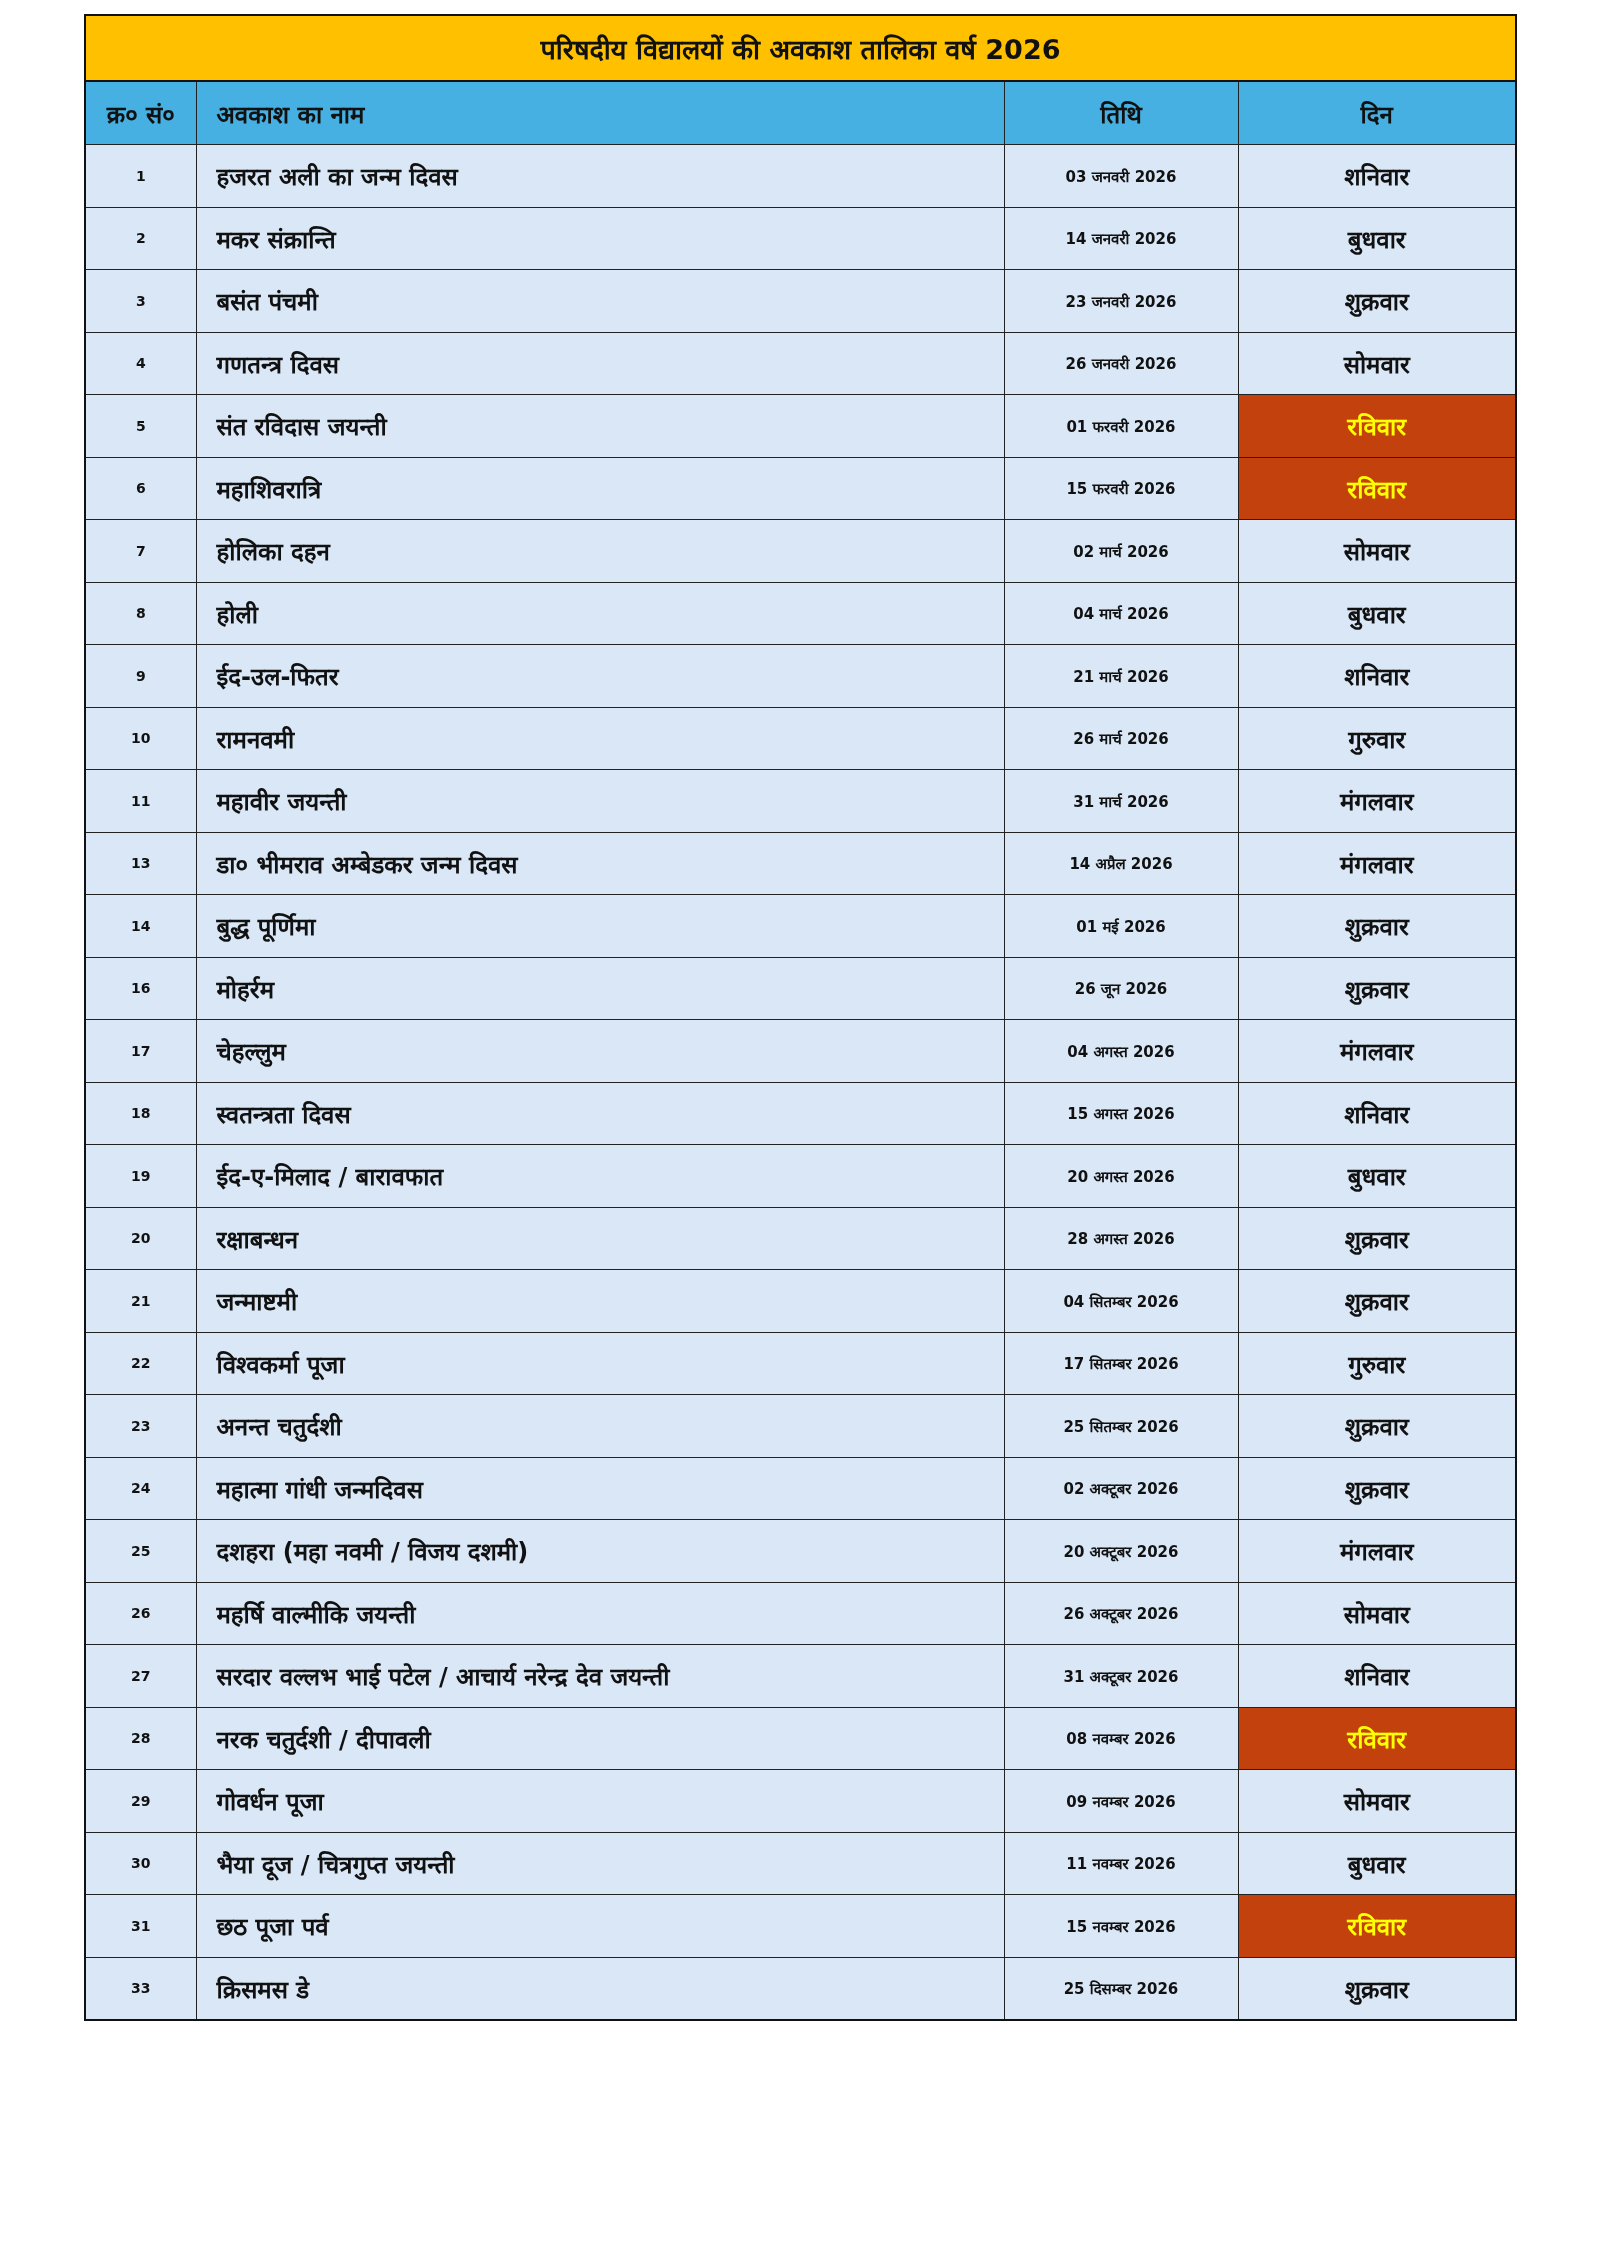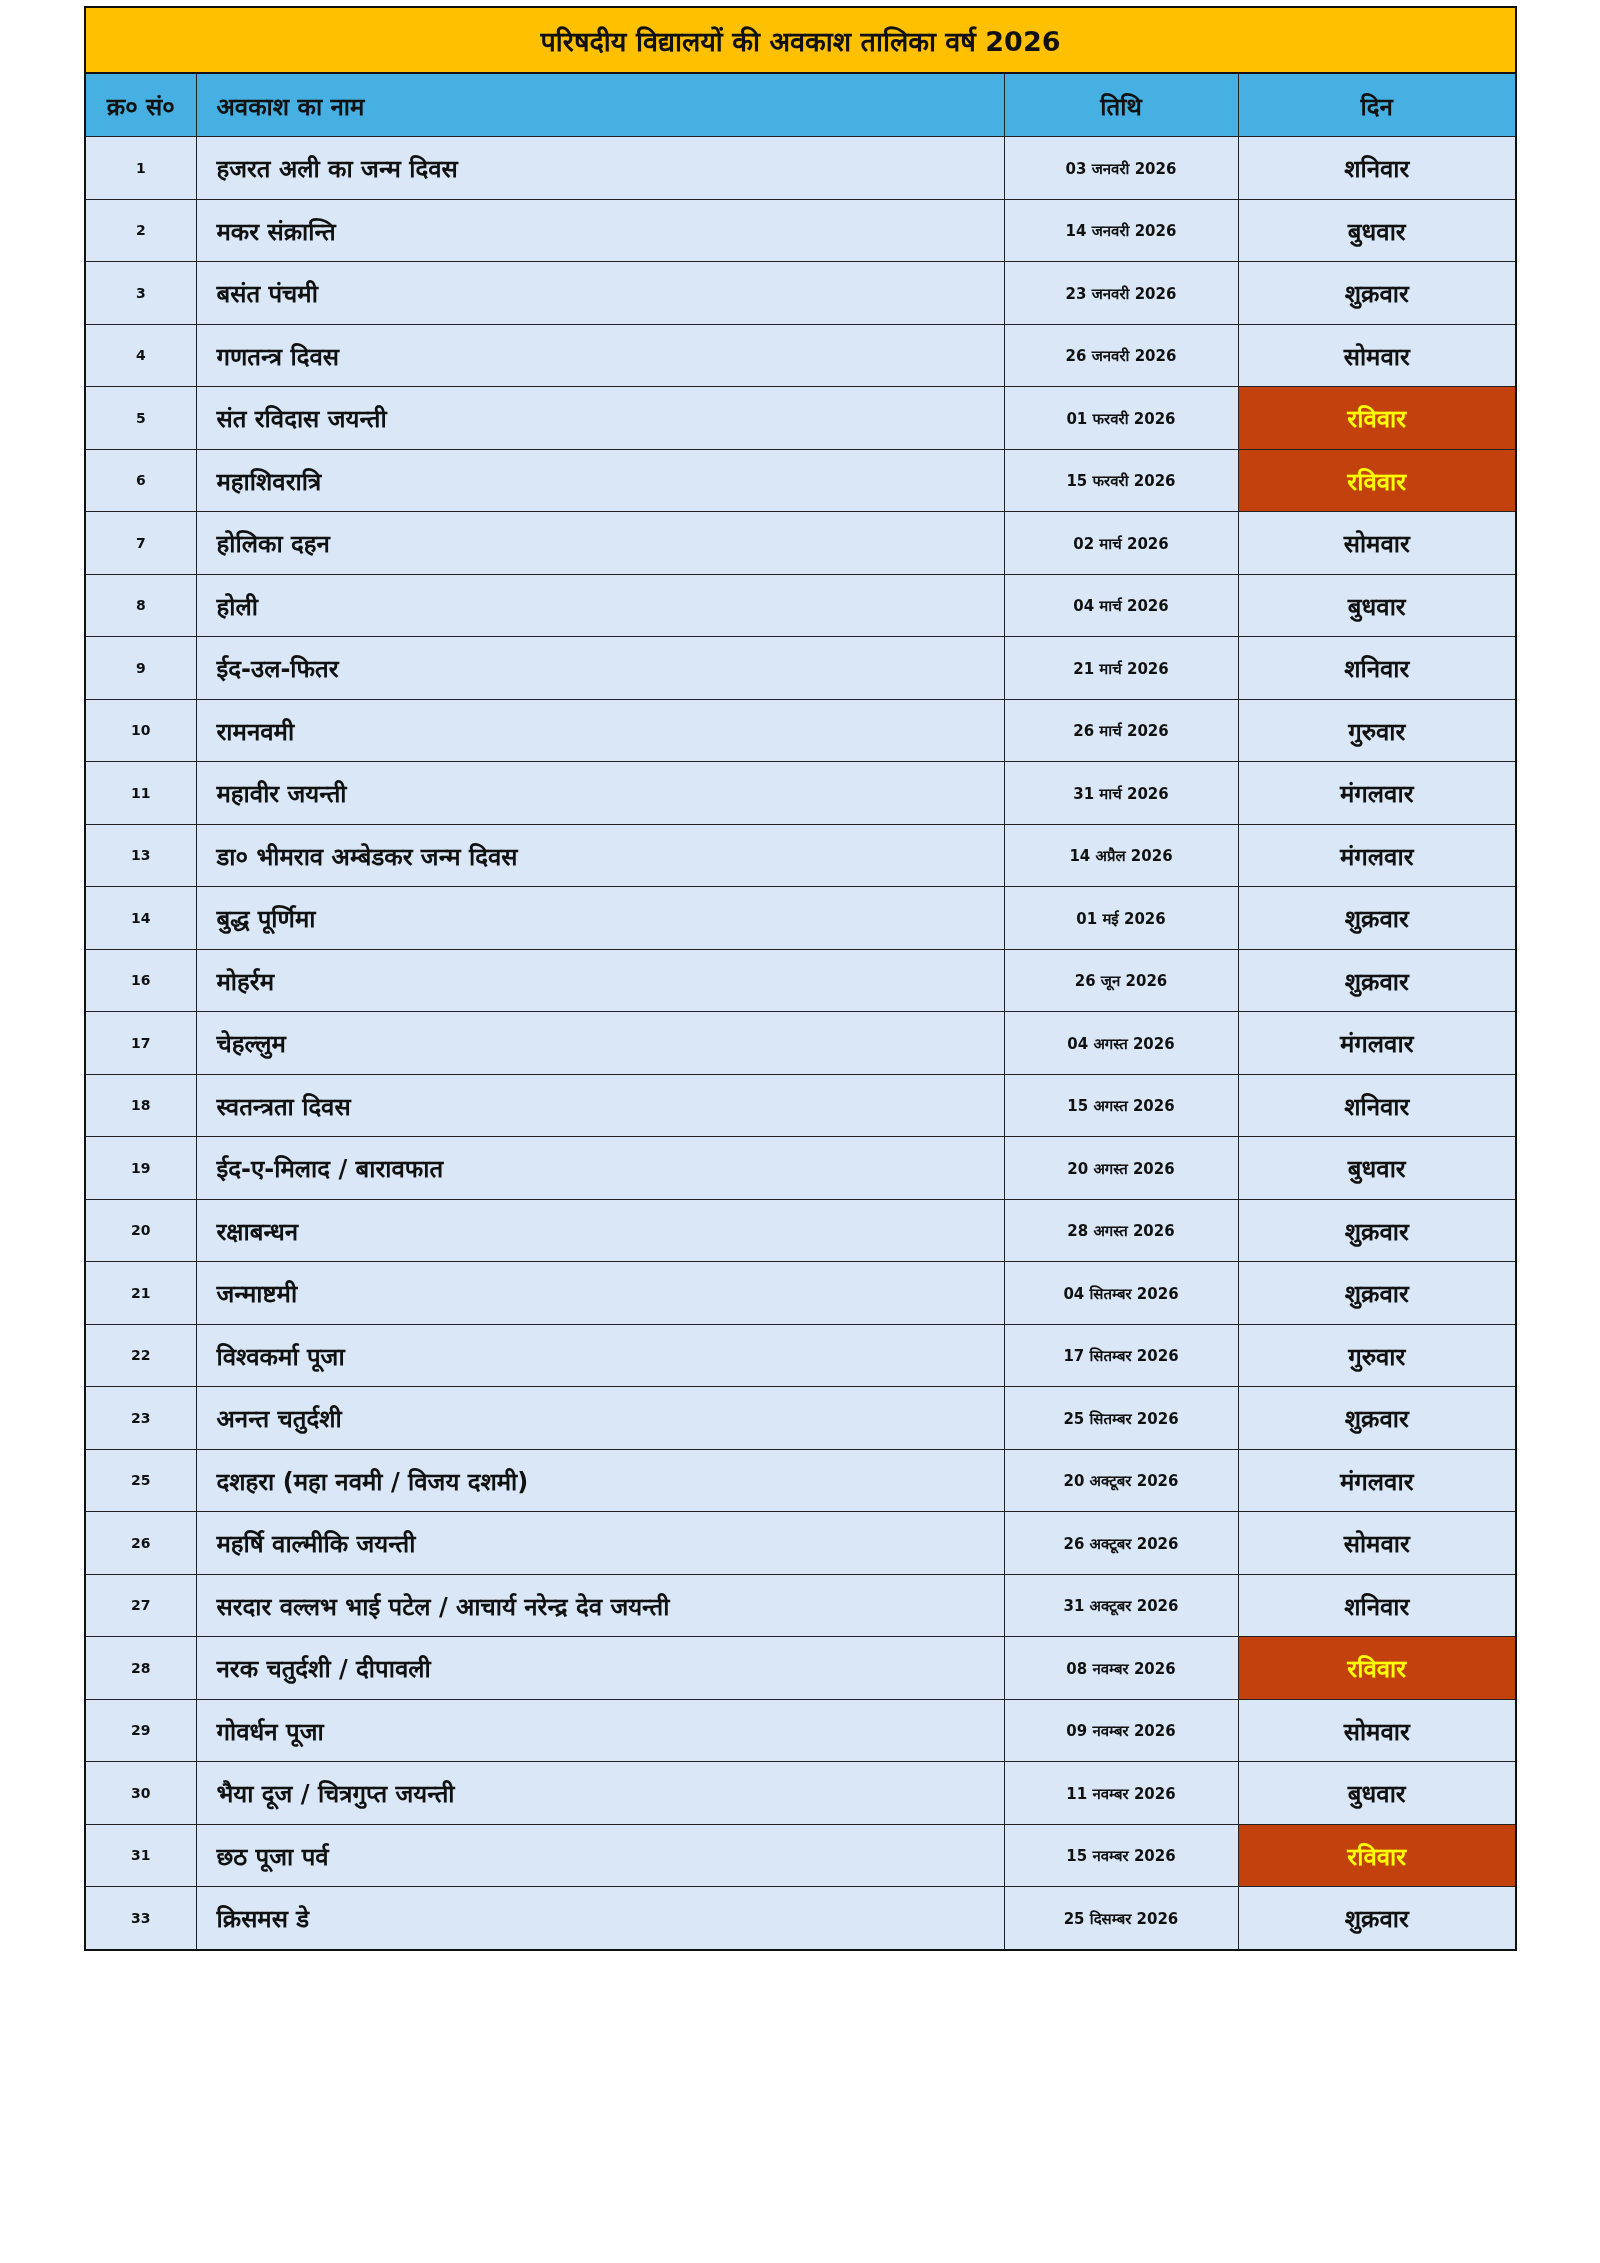--- a/index.html
+++ b/index.html
@@ -1,18 +1,18 @@
 <!DOCTYPE html>
 <html><head>
 <meta charset="utf-8">
 <style>
   html, body { margin: 0; padding: 0; background: #ffffff; }
   body { width: 1600px; height: 2263px; position: relative; font-family: "DejaVu Sans", "Liberation Sans", sans-serif; }
   .sheet {
-    position: absolute; left: 84px; top: 6px; width: 1433px;
+    position: absolute; left: 84px; top: 14px; width: 1433px;
     border: 2px solid #111; box-sizing: border-box;
   }
   .title-band {
     height: 64px; background: #ffc000; border-bottom: 2px solid #111;
     display: flex; align-items: center; justify-content: center;
     font-weight: bold; font-size: 27px; color: #111;
   }
   table { border-collapse: collapse; width: 100%; table-layout: fixed; padding-left: 39px; }
   col.c-no { width: 110px; }
   col.c-name { width: 808px; }
@@ -176,20 +176,26 @@
           <td class="date">17 सितम्बर 2026</td>
           <td class="day">गुरुवार</td>
         </tr>
         <tr>
           <td class="no">23</td>
           <td class="name">अनन्त चतुर्दशी</td>
           <td class="date">25 सितम्बर 2026</td>
           <td class="day">शुक्रवार</td>
         </tr>
         <tr>
+          <td class="no">24</td>
+          <td class="name">महात्मा गांधी जन्मदिवस</td>
+          <td class="date">02 अक्टूबर 2026</td>
+          <td class="day">शुक्रवार</td>
+        </tr>
+        <tr>
           <td class="no">25</td>
           <td class="name">दशहरा (महा नवमी / विजय दशमी)</td>
           <td class="date">20 अक्टूबर 2026</td>
           <td class="day">मंगलवार</td>
         </tr>
         <tr>
           <td class="no">26</td>
           <td class="name">महर्षि वाल्मीकि जयन्ती</td>
           <td class="date">26 अक्टूबर 2026</td>
           <td class="day">सोमवार</td>

